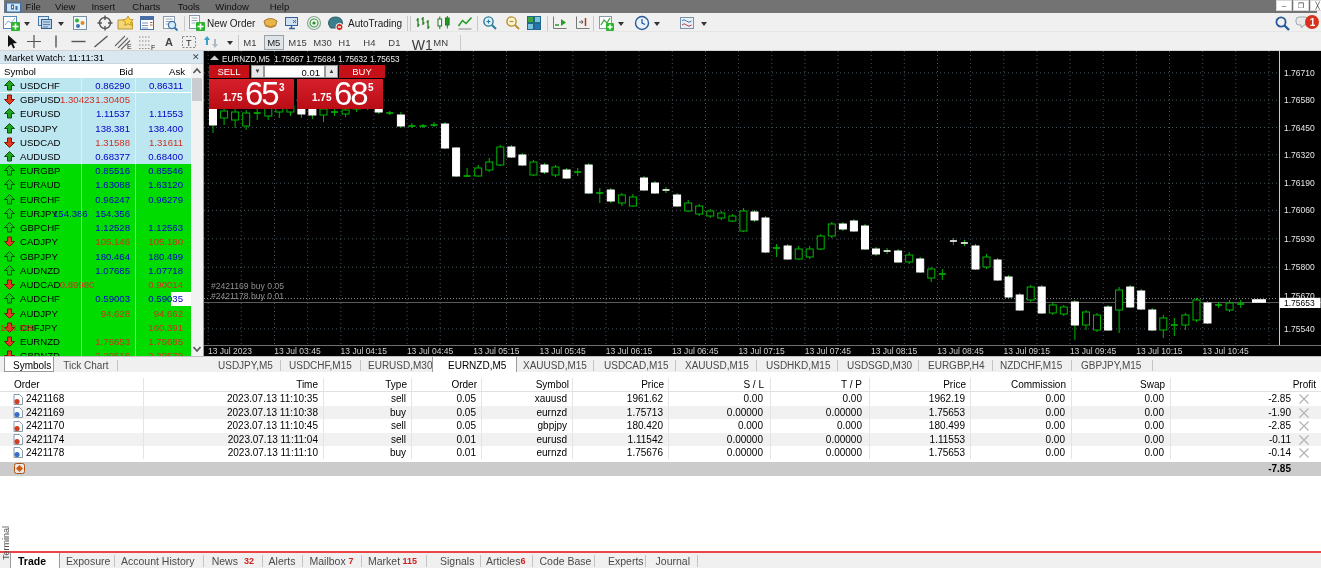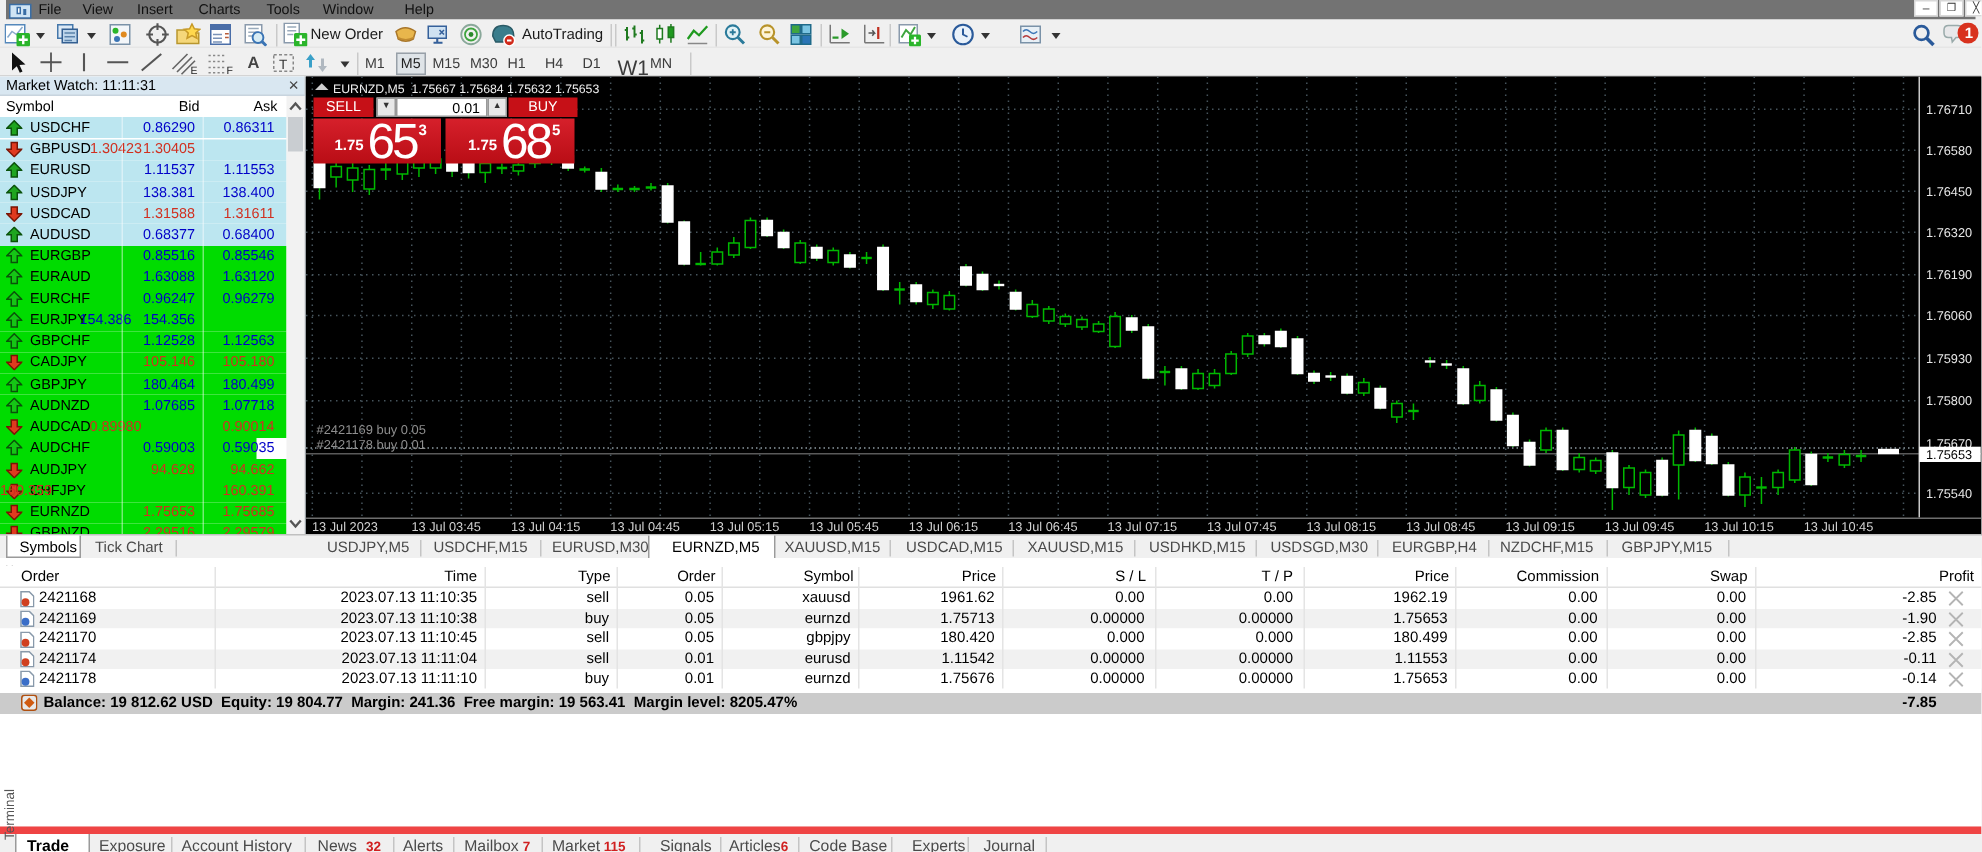--- a/index.html
+++ b/index.html
@@ -844,25 +844,24 @@
 <div style="position:absolute;left:770px;top:378px;width:1px;height:81px;background:#e4e4e4"></div>
 <div style="position:absolute;left:869px;top:378px;width:1px;height:81px;background:#e4e4e4"></div>
 <div style="position:absolute;left:970px;top:378px;width:1px;height:81px;background:#e4e4e4"></div>
 <div style="position:absolute;left:1071px;top:378px;width:1px;height:81px;background:#e4e4e4"></div>
 <div style="position:absolute;left:1170px;top:378px;width:1px;height:81px;background:#e4e4e4"></div>
 <div class="abs" style="left:0;top:461.5px;width:1321px;height:14.5px;background:#cbcbcb;font-size:10px">
 <svg width="11" height="11" style="position:absolute;left:14px;top:1.5px">
       <rect x="0.5" y="0.5" width="10" height="10" rx="2" fill="#e8e8e8" stroke="#b05010"></rect>
       <path d="M5.5 2 L9 5.5 L5.5 9 L2 5.5 Z" fill="#d05a10"></path>
     </svg>
-<span class="abs" style="left:29px;top:1.5px;font-weight:bold;color:#000">Balance: 19 812.62 USD&nbsp;&nbsp;Equity: 19 804.77&nbsp;&nbsp;Margin: 241.36&nbsp;&nbsp;Free margin: 19 563.41&nbsp;&nbsp;Margin level: 8205.47%</span>
 <span class="abs" style="right:30px;top:1.5px;font-weight:bold;color:#000">-7.85</span>
 </div>
 <div class="abs" style="left:0;top:476px;width:1321px;height:75px;background:#fff"></div>
-<div class="abs" style="left:0;top:551px;width:1321px;height:17px;background:#f0f0f0;border-top:5px solid #ef4444;font-size:10.5px">
+<div class="abs" style="left:0;top:551px;width:1321px;height:17px;background:#f0f0f0;border-top:2px solid #ef4444;font-size:10.5px">
 <div style="position:absolute;left:10px;top:0;width:50px;height:16px;background:#fff;border:1px solid #9a9a9a;border-top:none"></div>
 <span style="position:absolute;left:18px;top:1.5px;font-weight:bold;color:#000">Trade</span>
 <span style="position:absolute;left:66px;top:1.5px;color:#4a4a4a">Exposure</span>
 <span style="position:absolute;left:121px;top:1.5px;color:#4a4a4a">Account History</span>
 <span style="position:absolute;left:211.7px;top:1.5px;color:#4a4a4a">News</span>
 <span style="position:absolute;left:268.6px;top:1.5px;color:#4a4a4a">Alerts</span>
 <span style="position:absolute;left:309.5px;top:1.5px;color:#4a4a4a">Mailbox</span>
 <span style="position:absolute;left:368px;top:1.5px;color:#4a4a4a">Market</span>
 <span style="position:absolute;left:440px;top:1.5px;color:#4a4a4a">Signals</span>
 <span style="position:absolute;left:486px;top:1.5px;color:#4a4a4a">Articles</span>

